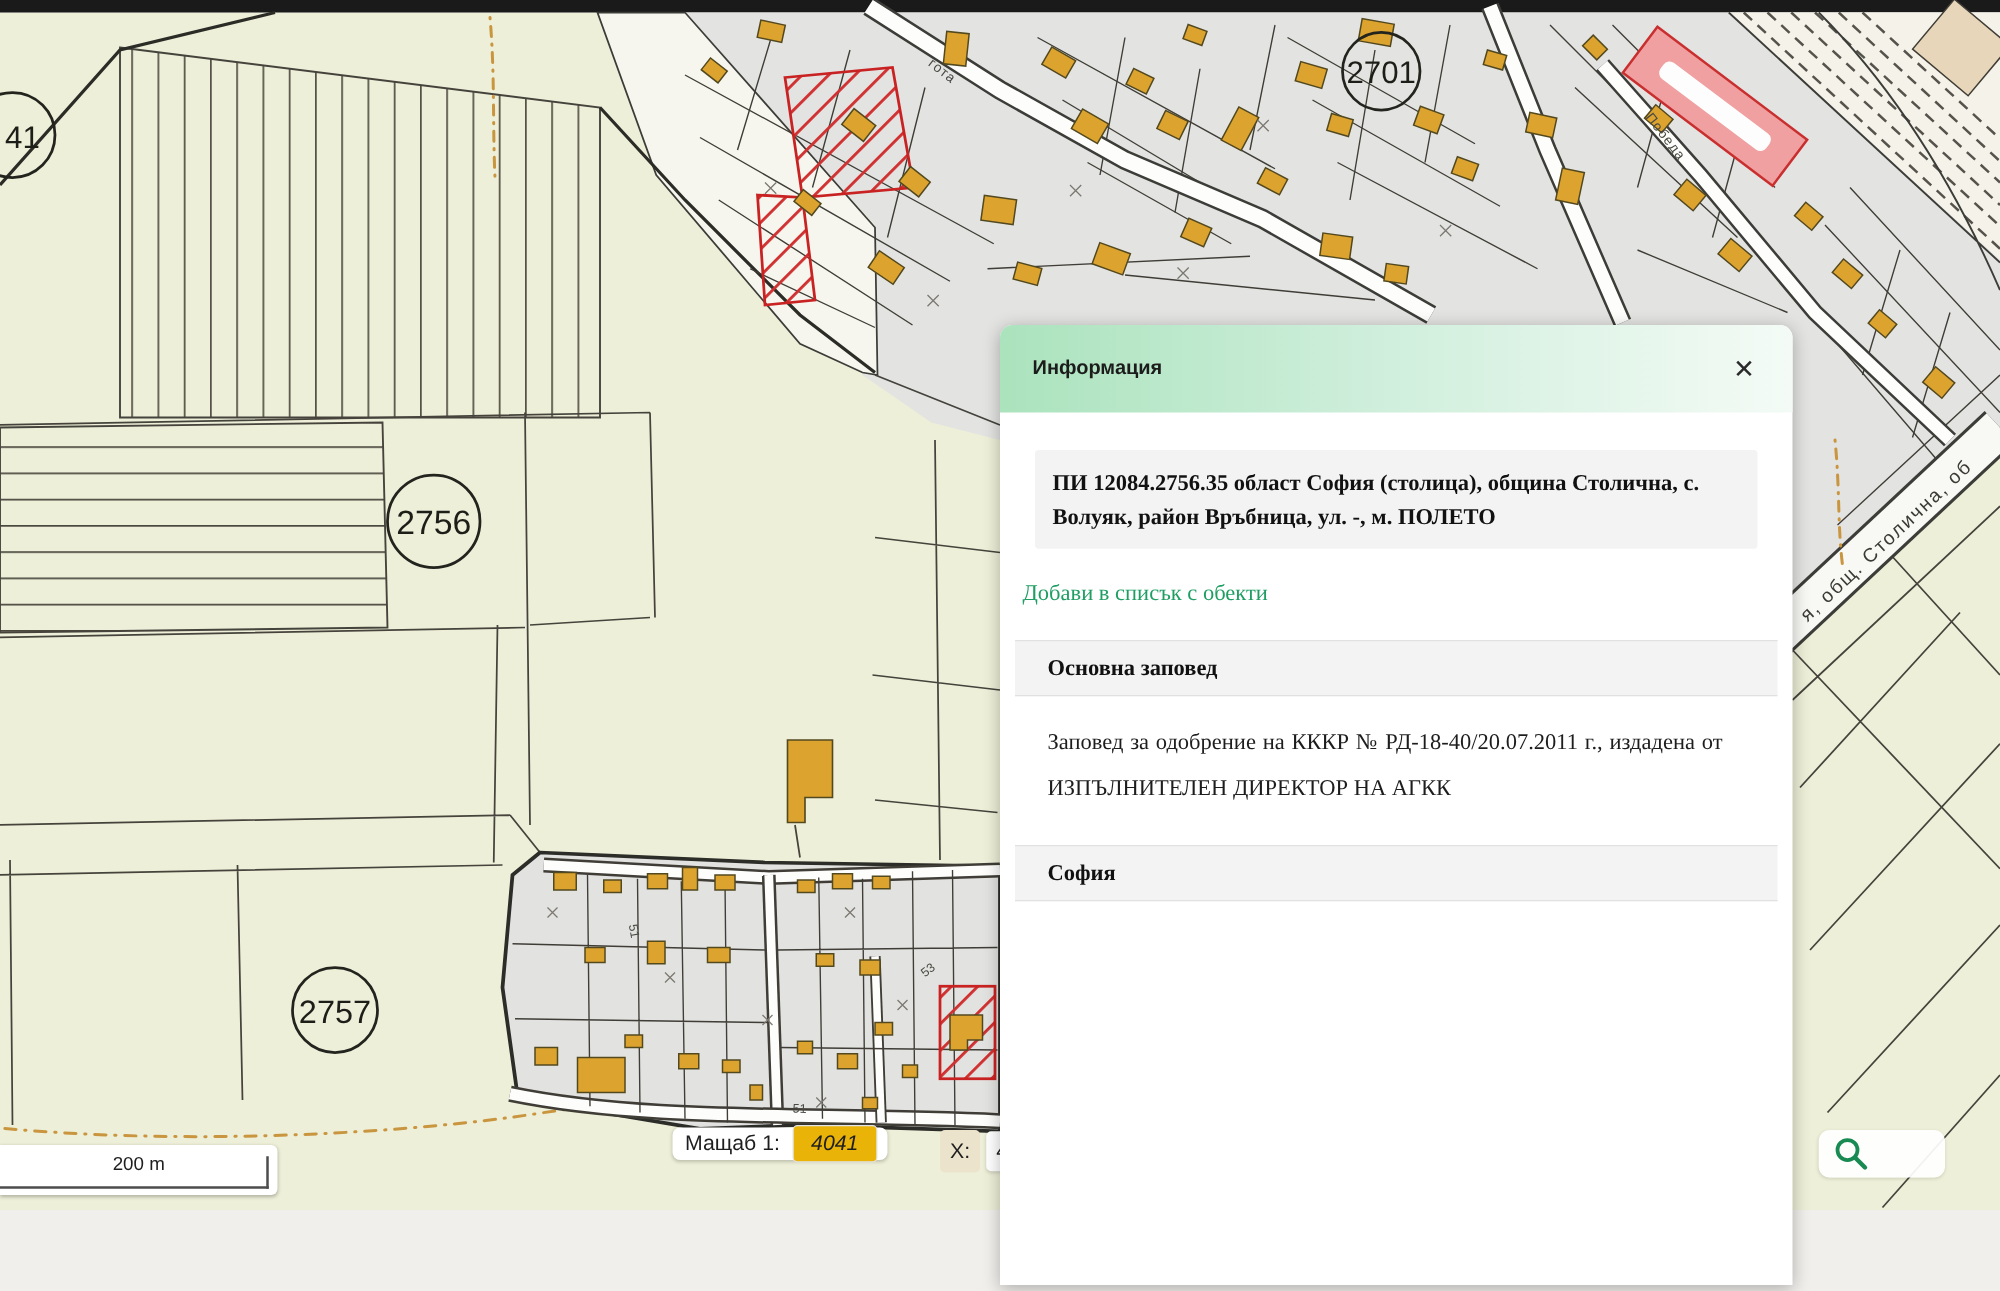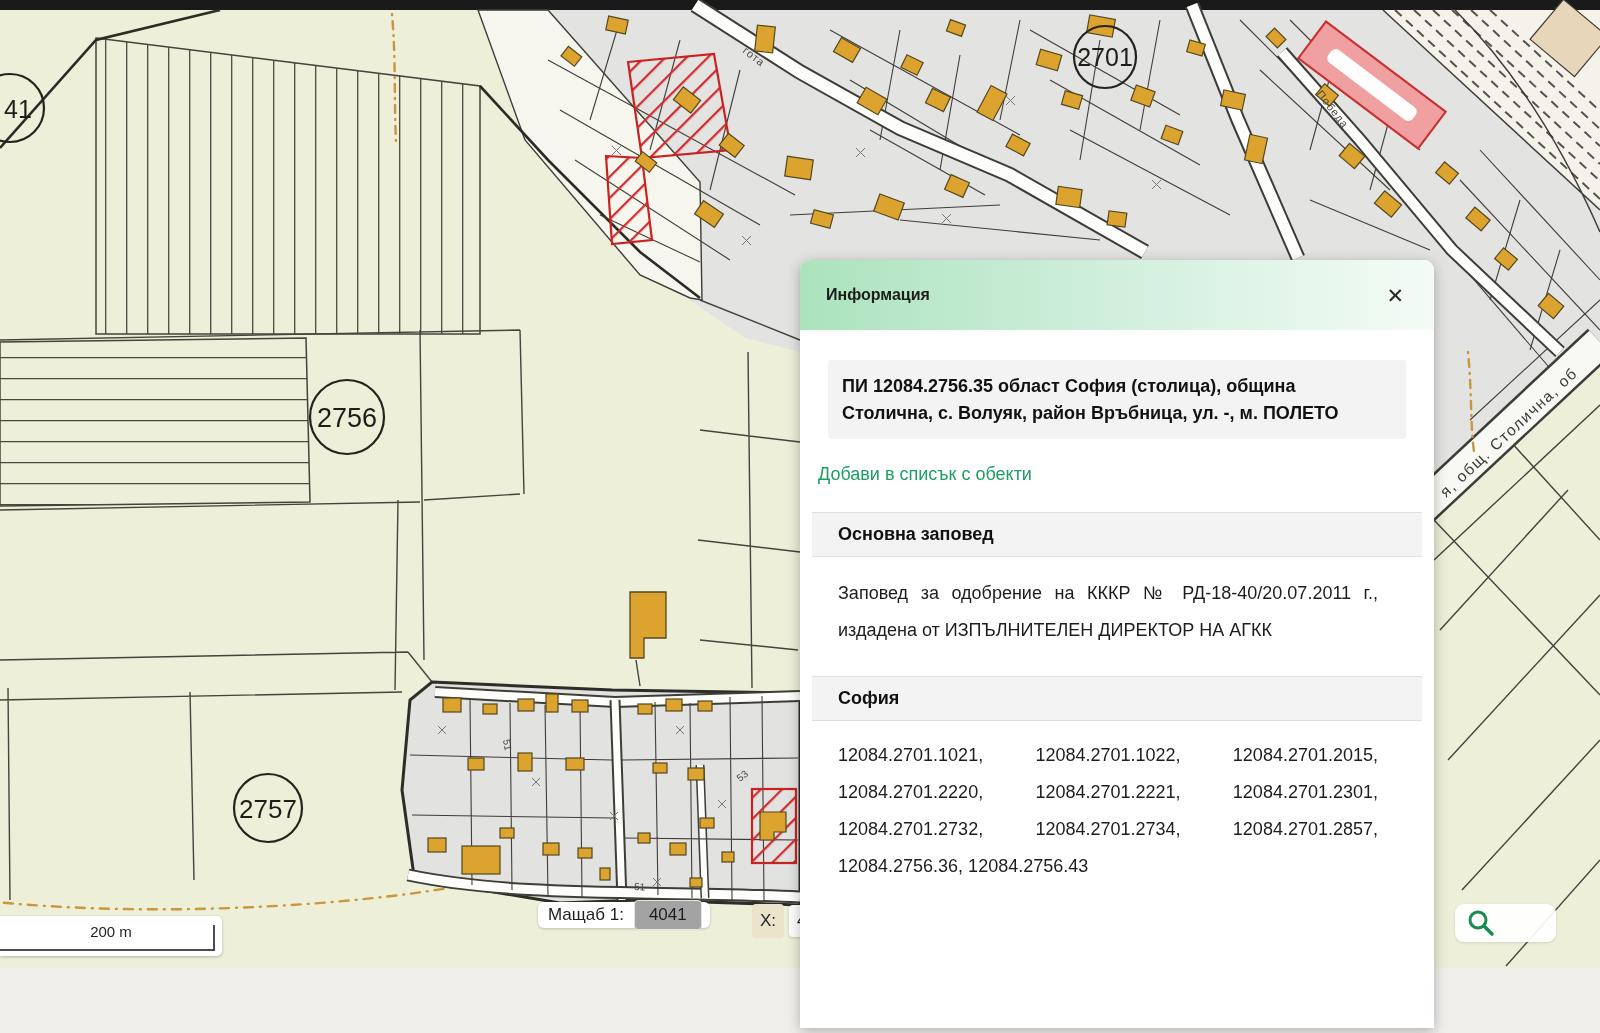--- a/index.html
+++ b/index.html
@@ -25,22 +25,22 @@
     position:absolute;top:7px;width:100%;text-align:center;
     font-size:15px;color:#1f1f1f;
   }
   .scale-widget{
     position:absolute;left:538px;top:902px;height:26px;z-index:3;
     background:#fff;border-radius:6px;box-shadow:0 1px 3px rgba(0,0,0,.2);
     display:flex;align-items:center;padding:0 8px 0 10px;gap:10px;
   }
   .scale-widget .lbl{font-size:17px;color:#1e1e1e;white-space:nowrap;}
   .scale-widget .val{
-    background:#a3a3a3;border:1px solid #e4e4e4;border-radius:4px;
-    padding:4px 14px;font-size:17px;color:#1e1e1e;
+    background:#eab308;border:1px solid #e4e4e4;border-radius:4px;
+    padding:4px 14px;font-size:17px;color:#1e1e1e;font-style:italic;
   }
   .x-widget{
     position:absolute;left:752px;top:902px;height:38px;z-index:2;
     display:flex;align-items:center;gap:5px;
   }
   .x-widget .xlbl{
     background:#ece3cd;border-radius:4px;padding:7px 8px;font-size:17px;color:#1e1e1e;
   }
   .x-widget .xval{
     background:#fff;border-radius:4px;padding:6px 20px 6px 8px;font-size:17px;color:#1e1e1e;
@@ -61,21 +61,21 @@
   .panel-header{
     height:70px;border-radius:10px 10px 0 0;
     background:linear-gradient(90deg,#abe3bd 0%,#cdeeda 45%,#f4fbf6 100%);
     display:flex;align-items:center;padding:0 26px;
   }
   .panel-header .ptitle{font-size:16px;color:#1c1c1c;font-weight:bold;}
   .panel-close{
     margin-left:auto;font-size:21px;color:#2a2a2a;cursor:pointer;line-height:1;
     padding:4px;
   }
-  .panel-body{height:698px;overflow:hidden;}
+  .panel-body{height:698px;overflow:hidden;font-family:Liberation Serif, serif;}
   .title-box{
     margin:30px 28px 0;background:#f3f3f3;border-radius:3px;
     padding:13px 26px 13px 14px;font-weight:bold;font-size:18px;line-height:26.5px;color:#111;
   }
   .add-link{
     display:inline-block;margin:25px 0 0 18px;color:#1f9e63;font-size:18px;cursor:pointer;
   }
   .para{
     margin:22px 38px 0;width:540px;font-size:18px;line-height:37px;
     text-align:justify;color:#1d1d1d;
@@ -324,15 +324,14 @@
   <div class="panel-header">
     <span class="ptitle">Информация</span>
     <span class="panel-close">✕</span>
   </div>
   <div class="panel-body">
     <div class="title-box">ПИ 12084.2756.35 област София (столица), община Столична, с. Волуяк, район Връбница, ул. -, м. ПОЛЕТО</div>
     <span class="add-link">Добави в списък с обекти</span>
     <div class="section-bar">Основна заповед</div>
     <p class="para" style="margin-top:18px">Заповед за одобрение на КККР № РД-18-40/20.07.2011 г., издадена от ИЗПЪЛНИТЕЛЕН ДИРЕКТОР НА АГКК</p>
     <div class="section-bar">София</div>
-    <p class="para" style="margin-top:16px">12084.2701.1021, 12084.2701.1022, 12084.2701.2015, 12084.2701.2220, 12084.2701.2221, 12084.2701.2301, 12084.2701.2732, 12084.2701.2734, 12084.2701.2857, 12084.2756.36, 12084.2756.43</p>
   </div>
 </div>
 
 </body></html>

